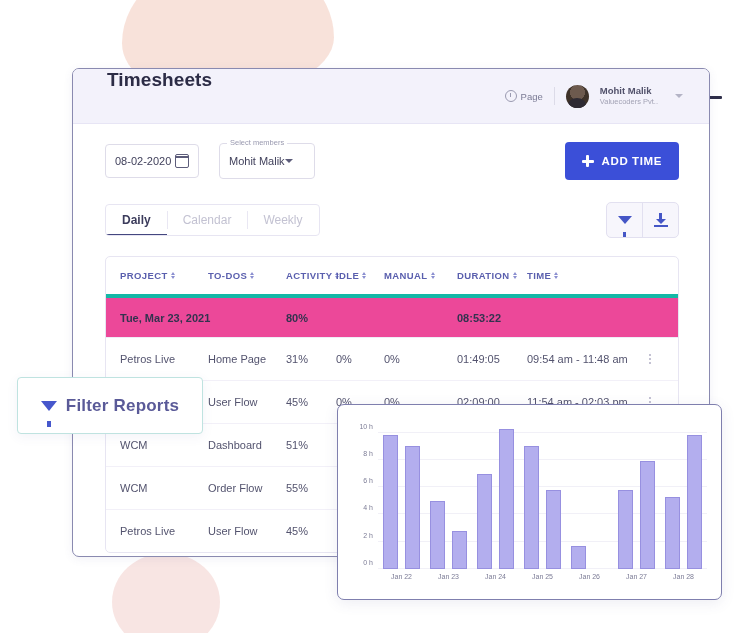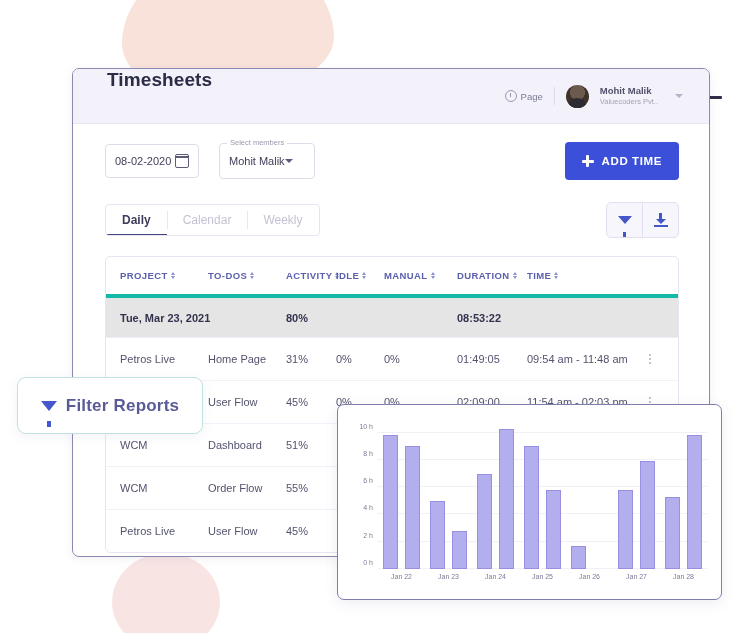--- a/index.html
+++ b/index.html
@@ -233,21 +233,21 @@
   }
   .sort-glyph i {
     width: 0; height: 0; display: block;
     border-left: 2.5px solid transparent;
     border-right: 2.5px solid transparent;
   }
   .sort-glyph i.up   { border-bottom: 3px solid #8b8fd0; }
   .sort-glyph i.down { border-top: 3px solid #8b8fd0; }
 
   .summary-row {
-    height: 39px; background: #e5e5e5;
+    height: 39px; background: #ec4899;
     border-bottom: 1px solid #eeecf6;
   }
   .summary-row .cell {
     font-size: 11px; font-weight: 700; color: #33334f;
   }
   .drow { height: 42px; border-bottom: 1px solid #f2f0f8; }
   .drow:last-child { border-bottom: none; }
   .drow .cell { font-size: 11px; color: #53536e; }
 
   
@@ -266,21 +266,21 @@
     display: block;
   }
 
   
   .callout {
     position: absolute;
     left: 17px; top: 377px;
     width: 184px; height: 55px;
     background: #ffffff;
     border: 1.5px solid #bfe3e0;
-    border-radius: 9px;
+    border-radius: 4px;
     display: flex; align-items: center; justify-content: center; gap: 9px;
     box-shadow: 0 3px 12px rgba(90,90,150,.07);
   }
   .callout .funnel-accent {
     width: 0; height: 0;
     border-left: 8px solid transparent;
     border-right: 8px solid transparent;
     border-top: 10px solid #4657cc; position: relative;
   }
   .callout .funnel-accent::after {

